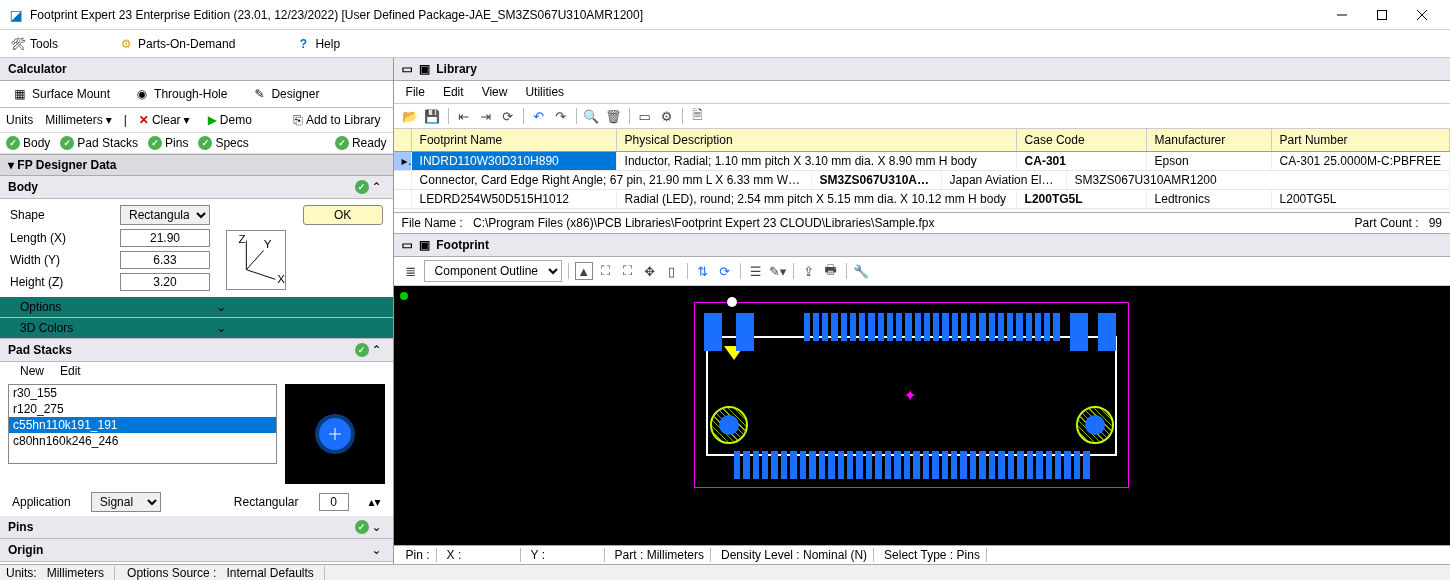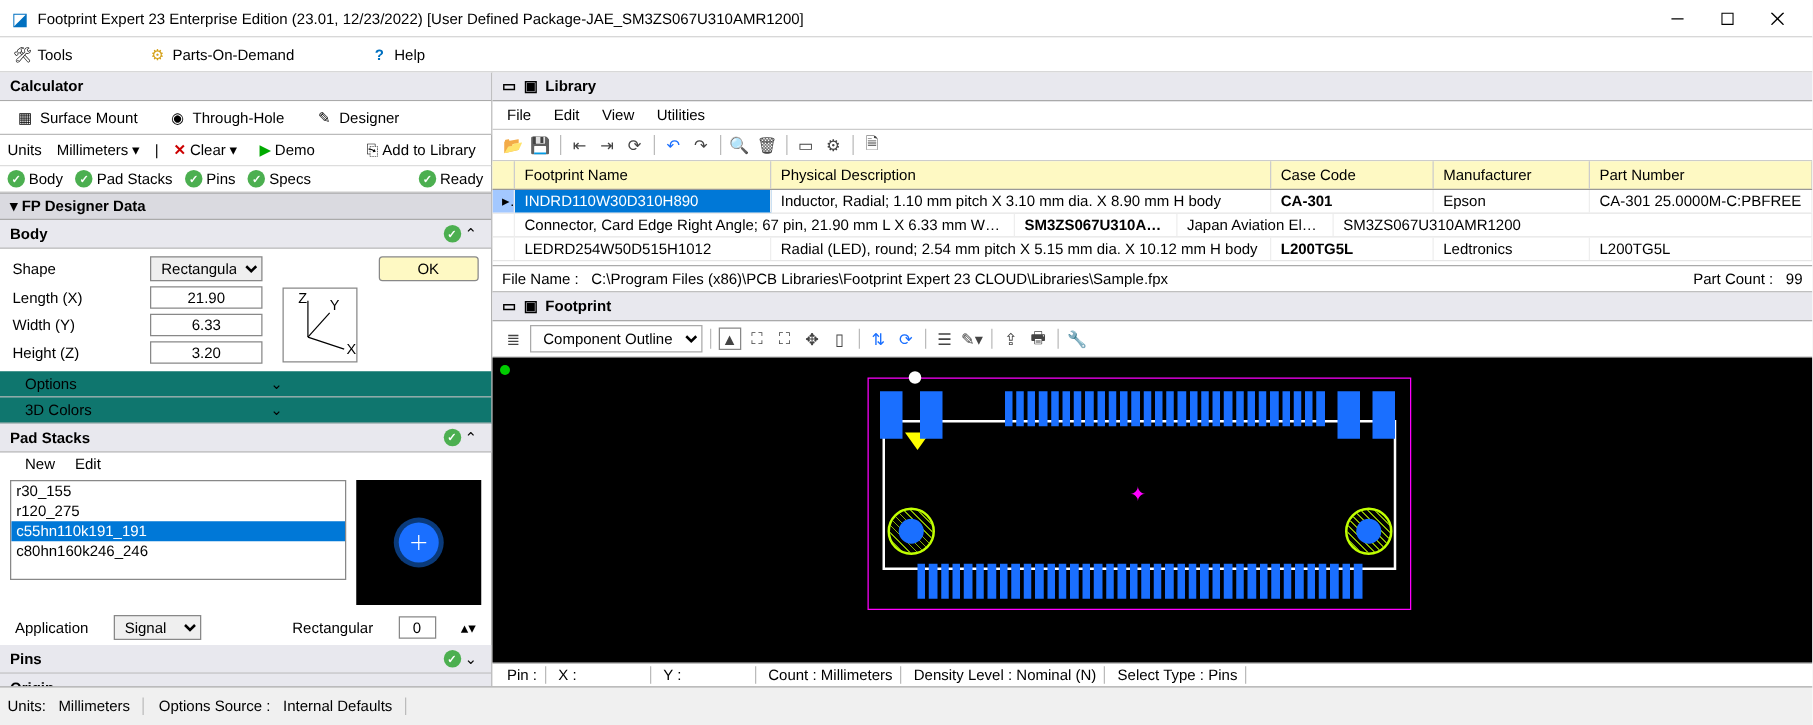--- a/index.html
+++ b/index.html
@@ -101,21 +101,21 @@
 .fp-header { background: #e8e8ee; padding: 4px 8px; font-weight: bold; border-bottom: 1px solid #aaa; display: flex; align-items: center; gap: 6px; }
 .fp-toolbar { display: flex; gap: 4px; padding: 3px 8px; border-bottom: 1px solid #ccc; align-items: center; }
 .fp-combo { padding: 2px 6px; border: 1px solid #aaa; background: #fff; min-width: 130px; }
 .fp-canvas { flex: 1; background: #000; position: relative; overflow: hidden; }
 
 
 .fp-status { display: flex; padding: 2px 6px; border-top: 1px solid #aaa; gap: 4px; font-size: 11px; }
 .fp-status > div { border-right: 1px solid #bbb; padding: 0 6px; }
 .fp-status .k { }
 
-.app-status { height: 31px; border-top: 1px solid #aaa; display: flex; align-items: center; padding: 0 6px; gap: 12px; font-size: 11px; }
+.app-status { height: 16px; border-top: 1px solid #aaa; display: flex; align-items: center; padding: 0 6px; gap: 12px; font-size: 11px; }
 .app-status > span { border-right: 1px solid #bbb; padding-right: 10px; }
 
 
 .pad { position: absolute; background: #1a6fff; }
 .magenta-rect { position: absolute; border: 1px solid #ff00ff; }
 .silk-rect { position: absolute; border: 2px solid #fff; }
 .origin-cross { position: absolute; color: #ff00ff; font-size: 16px; }
 .hatched-circle { position: absolute; border-radius: 50%; border: 2px solid #c0ff00; }
 .hatched-circle::before { content: ""; position: absolute; inset: 0; background: repeating-linear-gradient(45deg, transparent 0 3px, #c0ff00 3px 4px); border-radius: 50%; opacity: 0.7; }
 .inner-blue { position: absolute; background: #1a6fff; border-radius: 50%; }
@@ -522,21 +522,21 @@
 
       <div class="hatched-circle" style="left:316px;top:120px;width:38px;height:38px"></div>
       <div class="inner-blue" style="left:325px;top:129px;width:20px;height:20px"></div>
       <div class="hatched-circle" style="left:682px;top:120px;width:38px;height:38px"></div>
       <div class="inner-blue" style="left:691px;top:129px;width:20px;height:20px"></div>
     </div>
     <div class="fp-status">
       <div><span class="k">Pin :</span></div>
       <div style="min-width:80px"><span class="k">X :</span></div>
       <div style="min-width:80px"><span class="k">Y :</span></div>
-      <div><span class="k">Count :</span>&nbsp;<span>Millimeters</span></div>
+      <div><span class="k">Part :</span>&nbsp;<span>Millimeters</span></div>
       <div><span class="k">Density Level :</span>&nbsp;<span>Nominal (N)</span></div>
       <div><span class="k">Select Type :</span>&nbsp;<span>Pins</span></div>
     </div>
   </div>
 </div>
 
 <div class="app-status">
   <span>
     <span>Units:</span>
     &nbsp;

